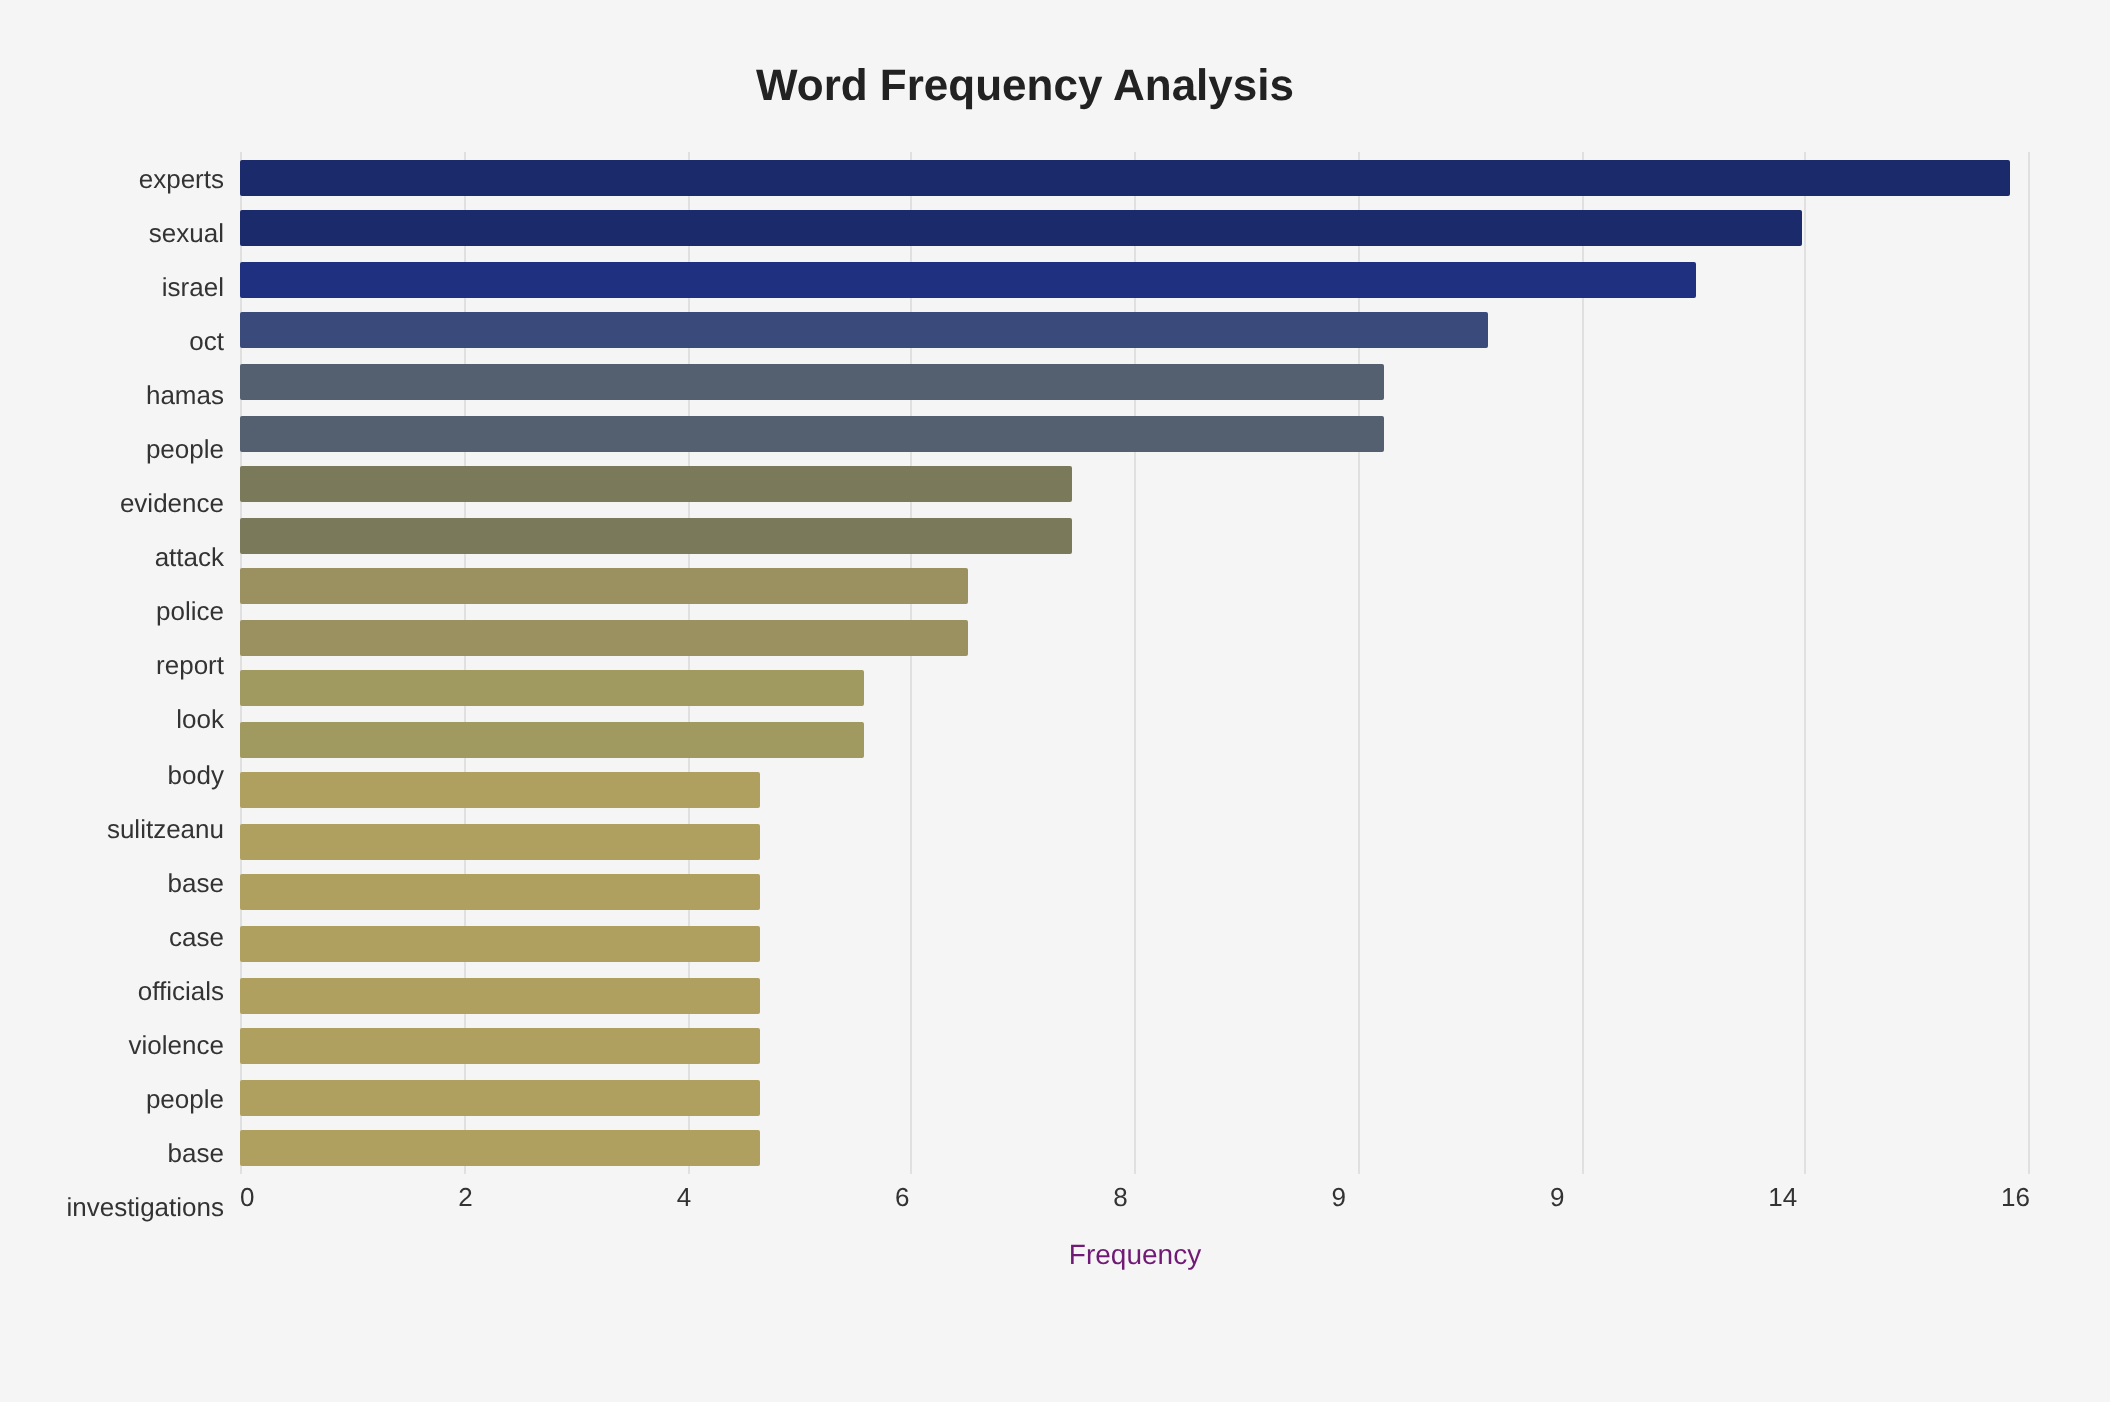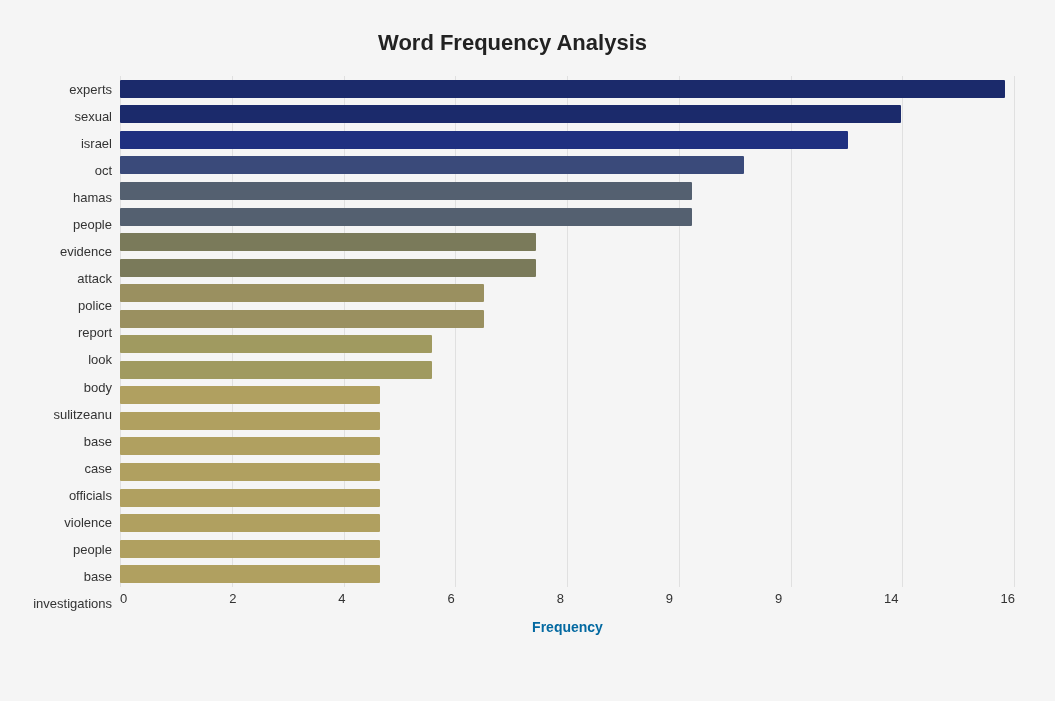--- a/index.html
+++ b/index.html
@@ -94,23 +94,22 @@
       padding-top: 4px;
       position: relative;
     }
     .x-tick {
       font-size: 13px;
       color: #333;
       text-align: center;
     }
     .x-label {
       font-size: 14px;
-      color: #0369a1;
+      color: #701a75;
       margin-top: 2px;
-      font-weight: bold;
     }
     .bottom-section {
       display: flex;
       flex-direction: column;
       align-items: center;
       margin-left: 110px;
     }
   </style>
 </head>
 <body>

